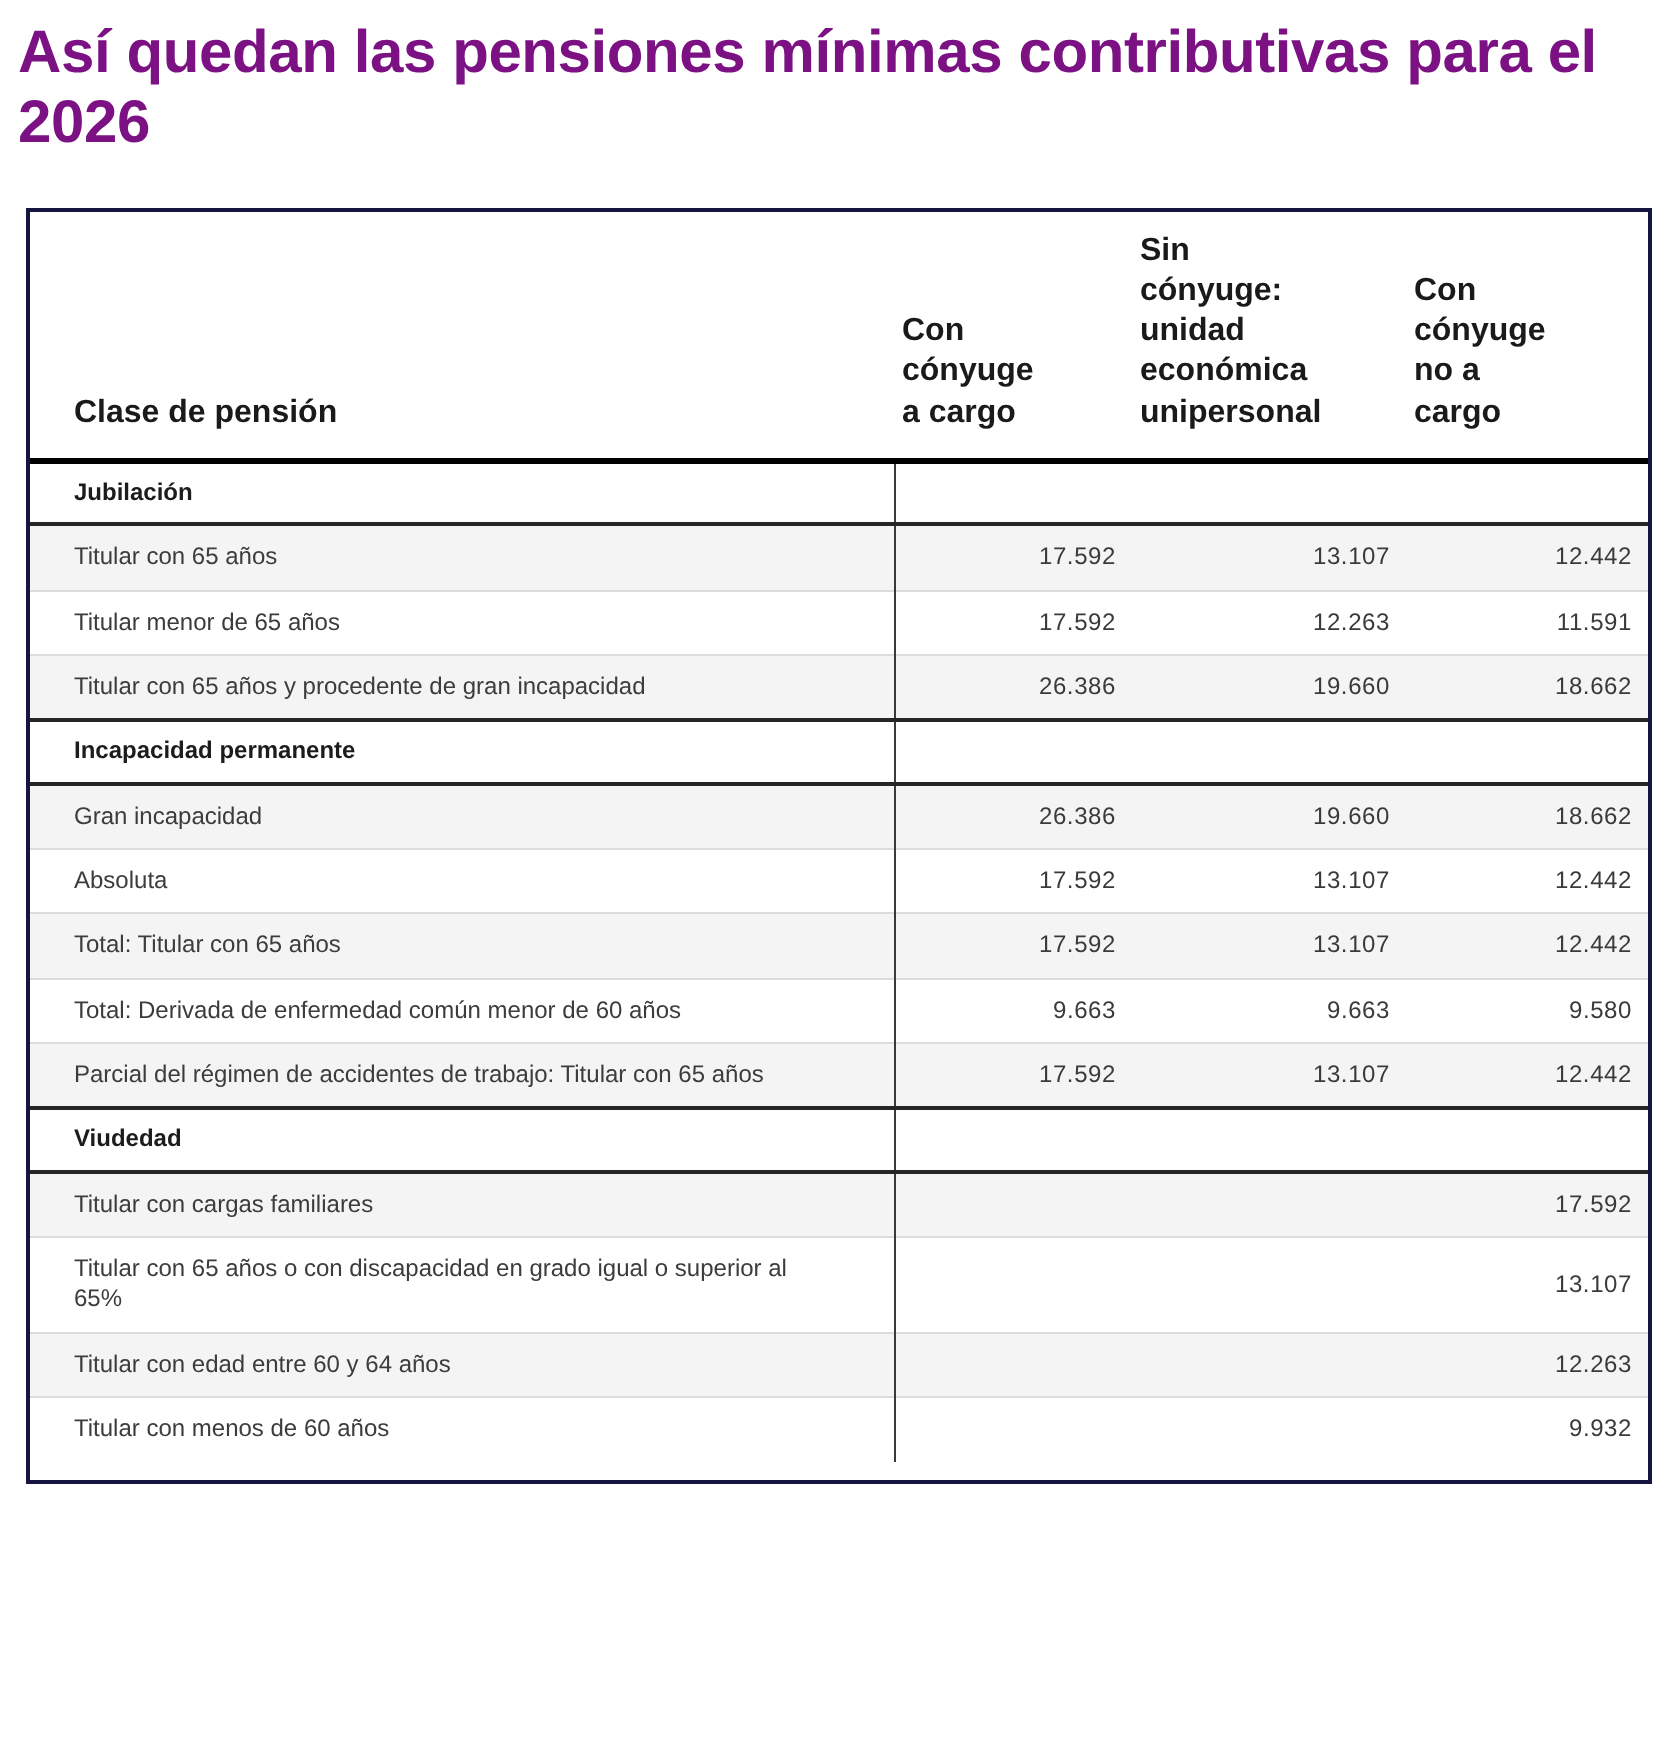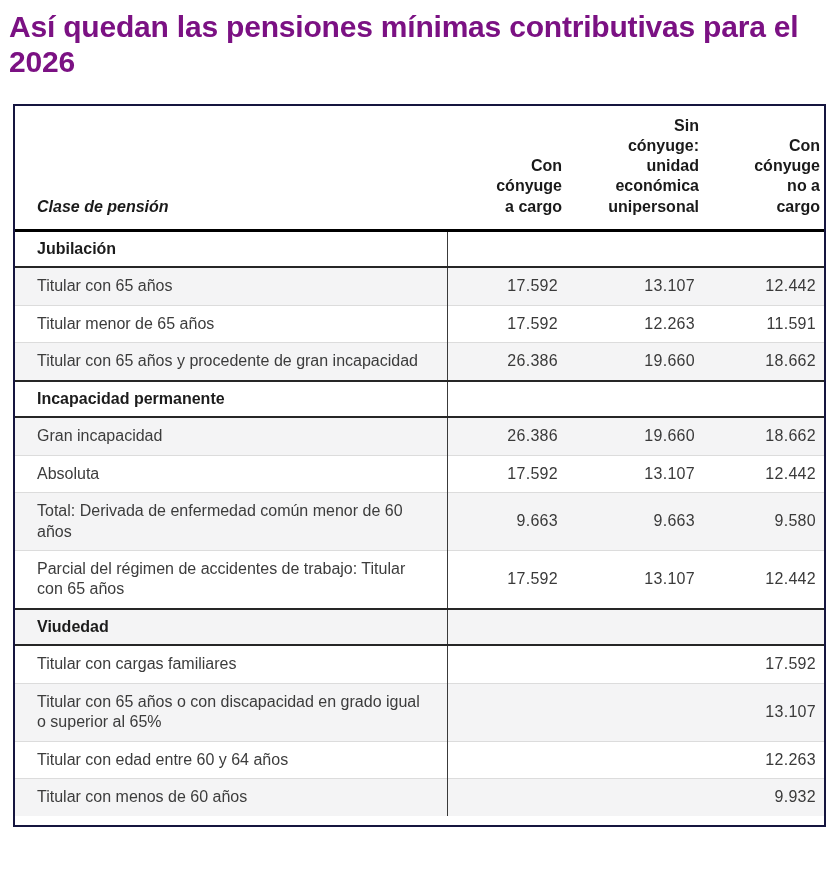--- a/index.html
+++ b/index.html
@@ -43,29 +43,28 @@
   col.c3 { width: 121px; }
   thead th {
     vertical-align: bottom;
     font-size: 16px;
     font-weight: bold;
     color: #1a1a1a;
     line-height: 1.26;
     padding: 10px 4px 12px;
     border-bottom: 3px solid #000000;
     white-space: pre-line;
-    text-align: right;
+    text-align: left;
   }
   thead th.label-col {
     text-align: left;
     padding-left: 22px;
-    font-style: italic;
   }
   tbody td {
-    font-size: 16px;
+    font-size: 12px;
     color: #3c3c3c;
     padding: 8px 8px;
     border-top: 1px solid #dcdcdc;
     line-height: 1.28;
     vertical-align: middle;
   }
   tbody td.label {
     border-right: 1px solid #3a3a3a;
     padding-left: 22px;
     padding-right: 26px;
@@ -152,20 +151,26 @@
             <td class="value">19.660</td>
             <td class="value">18.662</td>
           </tr>
           <tr>
             <td class="label">Absoluta</td>
             <td class="value">17.592</td>
             <td class="value">13.107</td>
             <td class="value">12.442</td>
           </tr>
           <tr>
+            <td class="label">Total: Titular con 65 años</td>
+            <td class="value">17.592</td>
+            <td class="value">13.107</td>
+            <td class="value">12.442</td>
+          </tr>
+          <tr>
             <td class="label">Total: Derivada de enfermedad común menor de 60 años</td>
             <td class="value">9.663</td>
             <td class="value">9.663</td>
             <td class="value">9.580</td>
           </tr>
           <tr>
             <td class="label">Parcial del régimen de accidentes de trabajo: Titular con 65 años</td>
             <td class="value">17.592</td>
             <td class="value">13.107</td>
             <td class="value">12.442</td>

